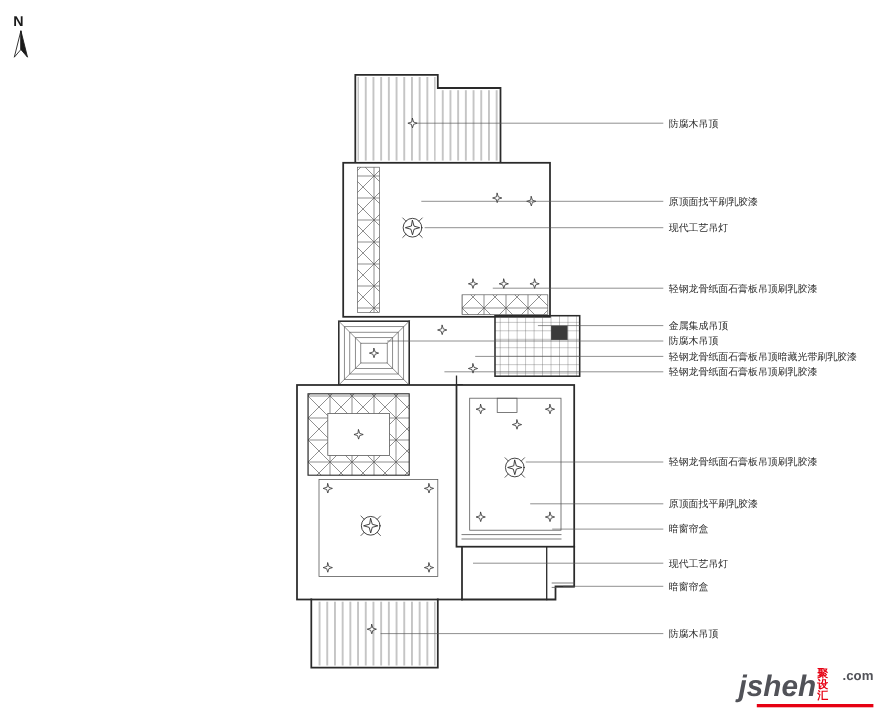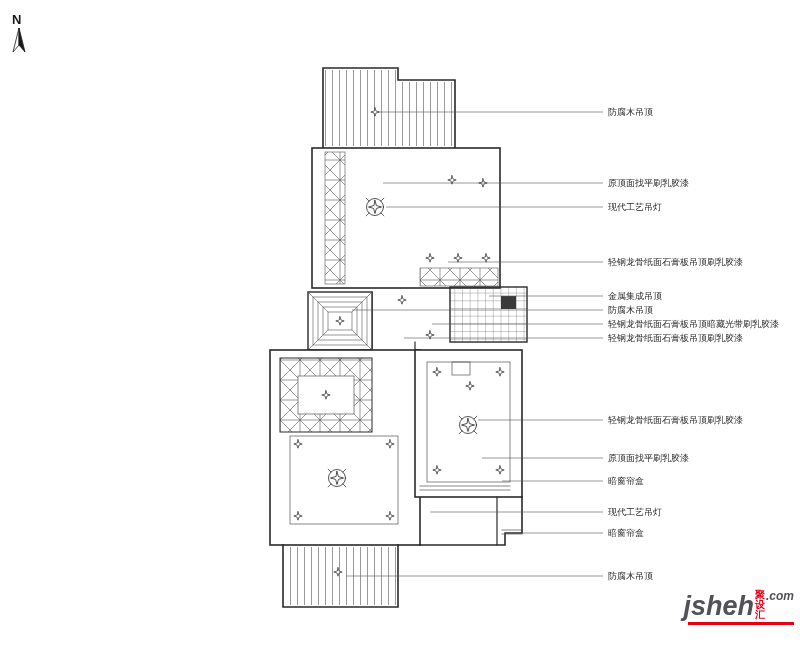--- a/index.html
+++ b/index.html
@@ -6,26 +6,26 @@
   body{
     width:800px;height:646px;position:relative;background:#ffffff;
     font-family:"Liberation Sans",sans-serif;overflow:hidden;
   }
   .canvas{position:absolute;inset:0;}
   svg{position:absolute;top:0;left:0;}
   svg text{font-family:"Liberation Sans",sans-serif;}
   .annotation{font-size:9px;fill:#2a2a2a;}
   .compass-n{font-size:13px;fill:#1a1a1a;font-weight:bold;}
   
-  .logo{position:absolute;right:6px;bottom:21px;width:106px;}
+  .logo{position:absolute;right:6px;bottom:3px;width:106px;}
   .logo-row{display:flex;align-items:flex-end;justify-content:flex-end;line-height:1;}
   .logo-latin{font-size:27px;font-weight:bold;font-style:italic;color:#515258;}
   .logo-right{display:flex;flex-direction:row;align-items:flex-start;margin-left:1px;}
   .logo-cjk{color:#e60012;font-size:10px;font-weight:bold;letter-spacing:1px;}
-  .logo-tld{font-size:12px;font-weight:bold;font-style:italic;color:#515258;}
+  .logo-tld{font-size:12px;font-weight:bold;color:#515258;margin-left:12px;}
   .logo-bar{height:3px;background:#e60012;margin-top:2px;}
 </style>
 </head>
 <body>
 
 <div class="canvas">
 <svg width="800" height="646" viewBox="0 0 800 646" xmlns="http://www.w3.org/2000/svg" xmlns:xlink="http://www.w3.org/1999/xlink">
   <defs>
     <pattern id="pv" width="7" height="7" patternUnits="userSpaceOnUse">
       <path d="M3.5,0 V7" stroke="#555555" stroke-width="0.6"></path>

